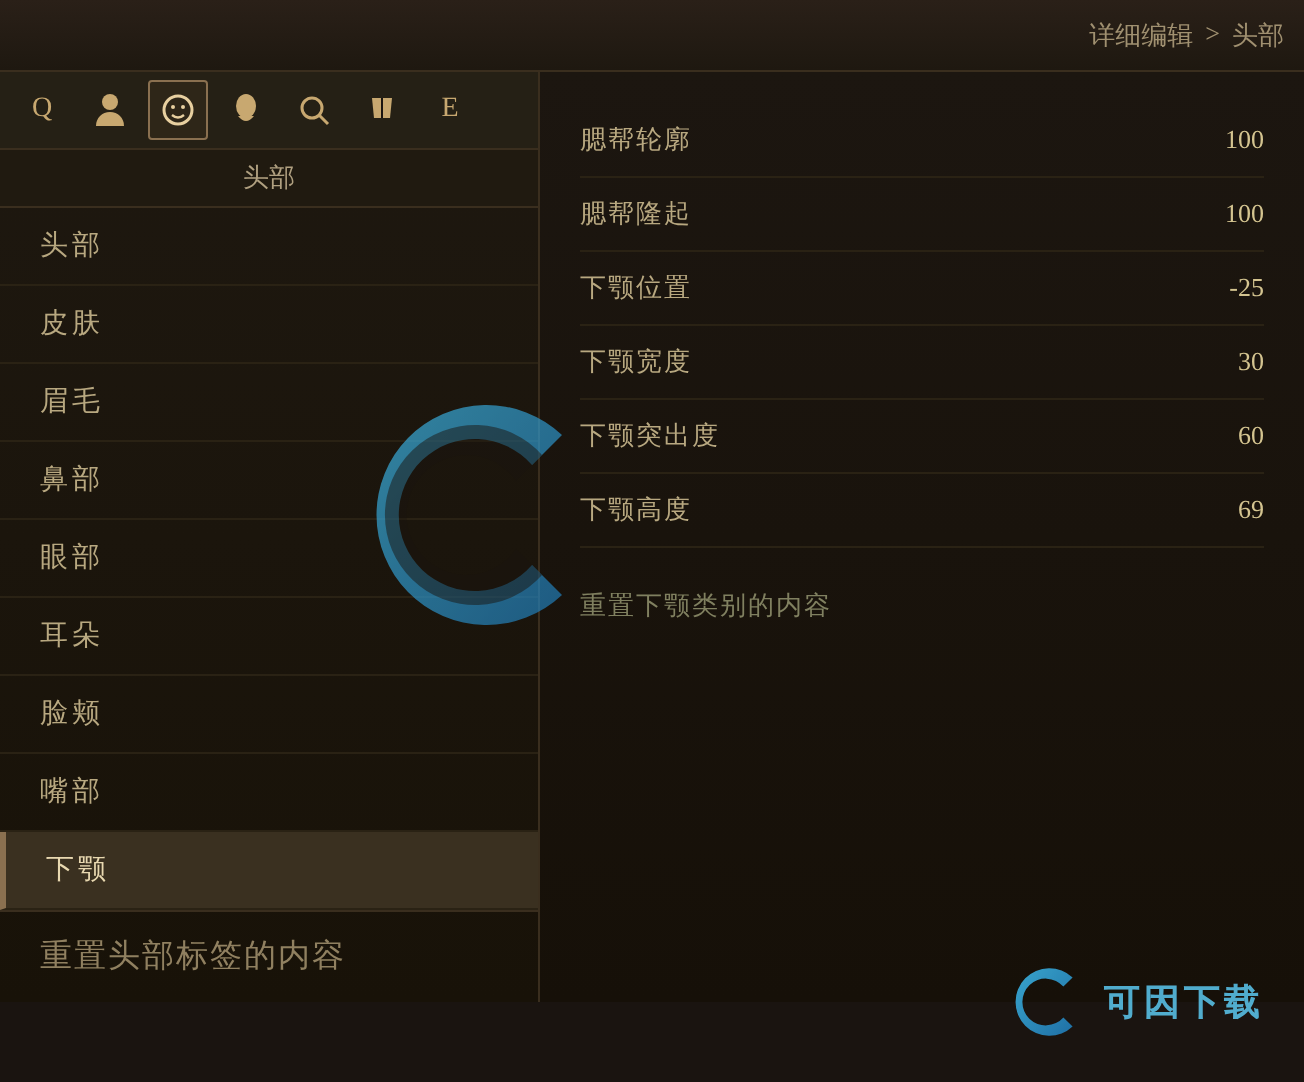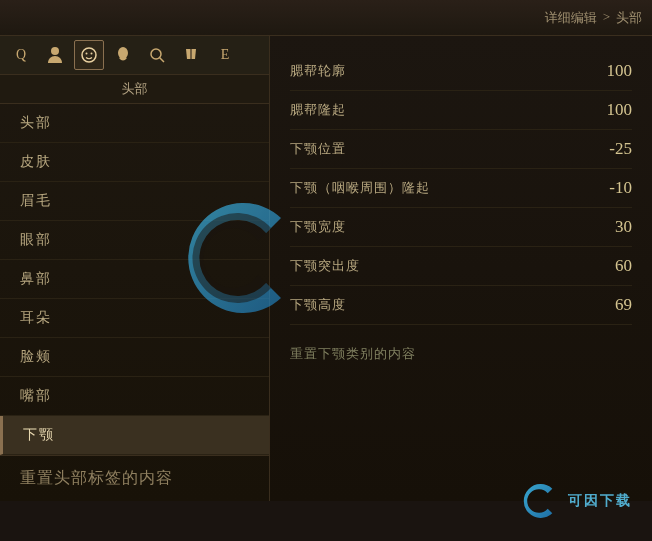--- a/index.html
+++ b/index.html
@@ -148,21 +148,21 @@
     .slider-label {
       flex: 1;
       font-size: 13px;
       color: #b8a880;
       letter-spacing: 1px;
     }
 
     .slider-value {
       width: 50px;
       text-align: right;
-      font-size: 17px;
+      font-size: 13px;
       color: #d4c490;
     }
 
     .reset-category-btn {
       margin-top: 20px;
       font-size: 13px;
       color: #808060;
       cursor: pointer;
       letter-spacing: 1px;
     }
@@ -220,22 +220,22 @@
         </div>
         <div class="toolbar-icon">E</div>
       </div>
 
       <div class="category-label">头部</div>
 
       <div class="nav-list" id="nav-list">
       <div class="nav-item">头部</div>
           <div class="nav-item">皮肤</div>
           <div class="nav-item">眉毛</div>
+          <div class="nav-item">鼻部</div>
           <div class="nav-item">眼部</div>
-          <div class="nav-item">鼻部</div>
           <div class="nav-item">耳朵</div>
           <div class="nav-item">脸颊</div>
           <div class="nav-item">嘴部</div>
           <div class="nav-item selected">下颚</div>
         </div>
 
       <div class="reset-btn">重置头部标签的内容</div>
     </div>
 
     <div class="right-panel" id="slider-list">
@@ -243,24 +243,20 @@
           <span class="slider-label">腮帮轮廓</span>
           <span class="slider-value">100</span>
         </div>
         <div class="slider-row">
           <span class="slider-label">腮帮隆起</span>
           <span class="slider-value">100</span>
         </div>
         <div class="slider-row">
           <span class="slider-label">下颚位置</span>
           <span class="slider-value">-25</span>
-        </div>
-        <div class="slider-row">
-          <span class="slider-label">下颚（咽喉周围）隆起</span>
-          <span class="slider-value">-10</span>
         </div>
         <div class="slider-row">
           <span class="slider-label">下颚宽度</span>
           <span class="slider-value">30</span>
         </div>
         <div class="slider-row">
           <span class="slider-label">下颚突出度</span>
           <span class="slider-value">60</span>
         </div>
         <div class="slider-row">
@@ -289,16 +285,16 @@
   <div style="position:absolute; bottom:20px; right:20px; display:flex; align-items:center; gap:8px; pointer-events:none; opacity:0.85;">
     <svg width="40" height="40" viewBox="0 0 130 130">
       <defs>
         <linearGradient id="blueGrad2" x1="0%" y1="0%" x2="100%" y2="100%">
           <stop offset="0%" style="stop-color:#40c0f0;stop-opacity:1"></stop>
           <stop offset="100%" style="stop-color:#2080c0;stop-opacity:1"></stop>
         </linearGradient>
       </defs>
       <path d="M105 25 A55 55 0 1 0 105 105 L90 90 A38 38 0 1 1 90 40 Z" fill="url(#blueGrad2)"></path>
     </svg>
-    <span style="color:#5bc8f0; font-size:14px; font-weight:bold; font-family:'Microsoft YaHei',sans-serif; letter-spacing:2px;">可因下载</span>
+    <span style="color:#5bc8f0; font-size:18px; font-weight:bold; font-family:'Microsoft YaHei',sans-serif; letter-spacing:2px;">可因下载</span>
   </div>
 
 </div>
 
 </body></html>

